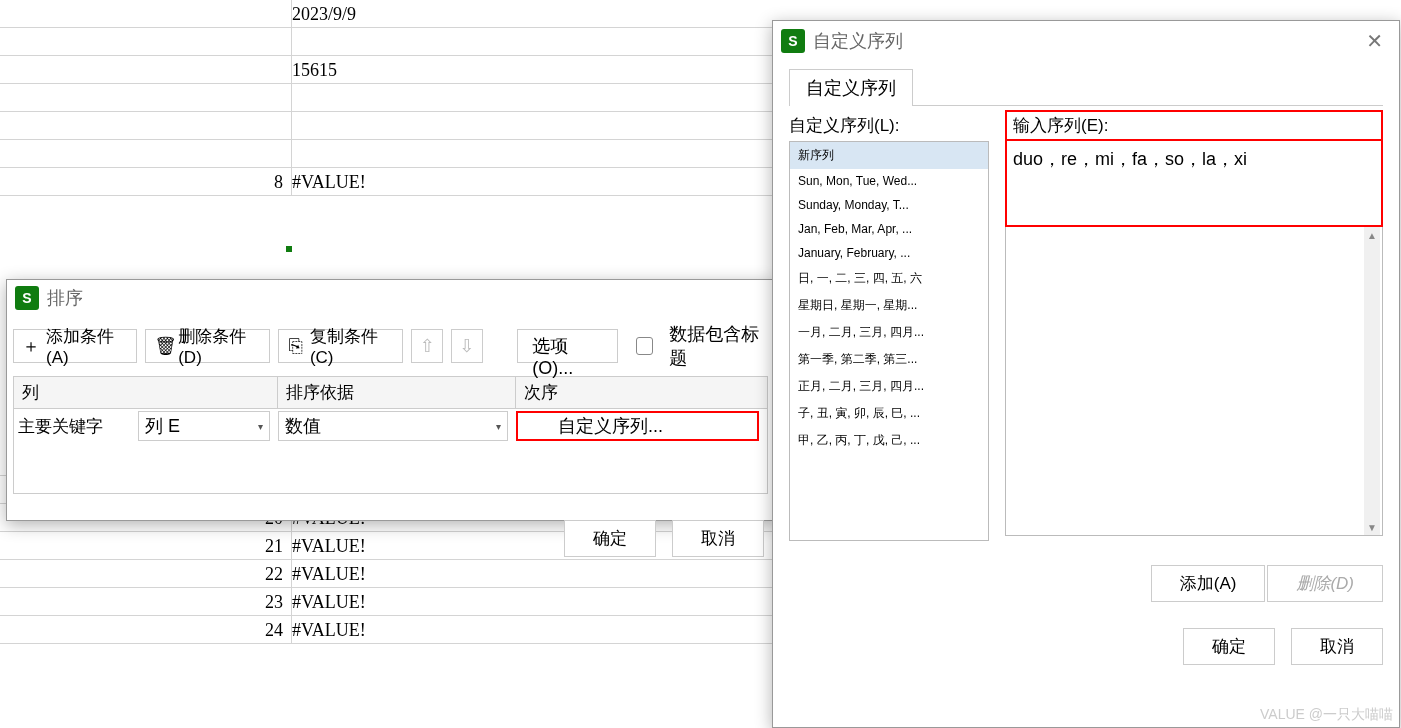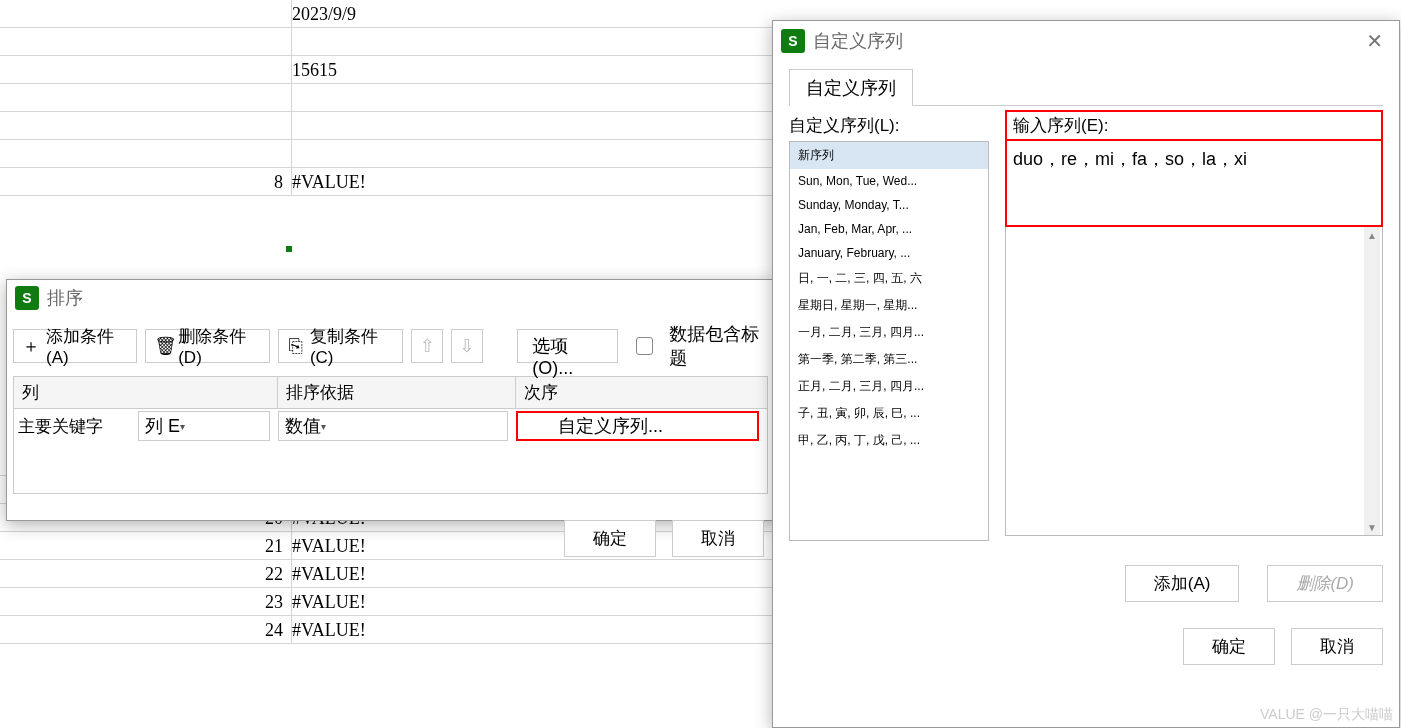--- a/index.html
+++ b/index.html
@@ -31,21 +31,21 @@
     .sort-table-header > div { padding: 4px 8px; border-right: 1px solid #ccc; font-size: 17px; }
     .sth-col { width: 264px; }
     .sth-basis { width: 238px; }
     .sth-order { flex: 1; border-right: none !important; }
     .sort-table-row { display: flex; align-items: center; height: 34px; }
     .str-label { width: 124px; padding: 0 4px; font-size: 17px; }
     .str-col { width: 140px; }
     .str-basis { width: 238px; }
     .str-order { flex: 1; }
     .str-order .dd { border: 2px solid red; padding-left: 40px; }
-    .dd { border: 1px solid #ccc; height: 30px; display: flex; align-items: center; padding: 0 6px; margin-right: 8px; }
+    .dd { border: 1px solid #ccc; height: 30px; display: flex; align-items: center; justify-content: space-between; padding: 0 6px; margin-right: 8px; }
     .dd-caret { font-size: 10px; color: #555; }
     .sort-footer { display: flex; gap: 16px; justify-content: flex-end; padding: 26px 10px 10px; }
     .btn { border: 1px solid #ccc; padding: 6px 28px; background: #fff; font-size: 17px; cursor: pointer; }
 
     
     .custom-dialog { position: absolute; left: 772px; top: 20px; width: 628px; height: 708px; background: #fff; border: 1px solid #999; box-shadow: 0 4px 16px rgba(0,0,0,.3); }
     .cd-titlebar { height: 40px; display: flex; align-items: center; gap: 8px; padding: 0 8px; }
     .cd-close { margin-left: auto; font-size: 20px; color: #777; cursor: pointer; padding: 0 8px; }
     .cd-tabs { padding: 8px 16px 0; }
     .cd-tab { border: 1px solid #ccc; border-bottom: none; display: inline-block; padding: 6px 16px; background: #fff; position: relative; z-index: 2; }
@@ -55,21 +55,21 @@
     .cd-label { padding: 4px 0; font-size: 17px; }
     .cd-right .cd-label { border: 2px solid red; border-bottom: none; padding: 2px 6px; }
     .cd-listbox { border: 1px solid #bbb; height: 400px; overflow: hidden; }
     .cd-list-item { padding: 5px 8px; font-size: 12px; white-space: nowrap; overflow: hidden; text-overflow: ellipsis; cursor: pointer; }
     .cd-list-item.selected { background: #d8e6f3; }
     .cd-textarea-wrap { border: 2px solid red; padding: 6px; height: 88px; }
     .cd-textarea-rest { border-left: 1px solid #bbb; border-right: 1px solid #bbb; border-bottom: 1px solid #bbb; height: 309px; position: relative; }
     .cd-scrollbar { position: absolute; right: 2px; top: 0; width: 16px; height: 100%; background: #f0f0f0; }
     .cd-scroll-up { position: absolute; top: 0; width: 100%; height: 16px; display:flex; align-items:center; justify-content:center; color: #888; font-size:10px;}
     .cd-scroll-down { position: absolute; bottom: 0; width: 100%; height: 16px; display:flex; align-items:center; justify-content:center; color: #888; font-size:10px;}
-    .cd-action-row { display: flex; gap: 28px; justify-content: flex-end; padding: 24px 16px 10px; }
+    .cd-action-row { display: flex; gap: 2px; justify-content: flex-end; padding: 24px 16px 10px; }
     .cd-footer { display: flex; gap: 16px; justify-content: flex-end; padding: 16px 16px 10px; }
     .btn-disabled { color: #aaa; font-style: italic; }
     
     .watermark { position: absolute; right: 8px; bottom: 4px; color: #ccc; font-size: 14px; }
   </style>
 </head>
 <body>
 
 <div class="sheet">
   <div id="top-rows">

